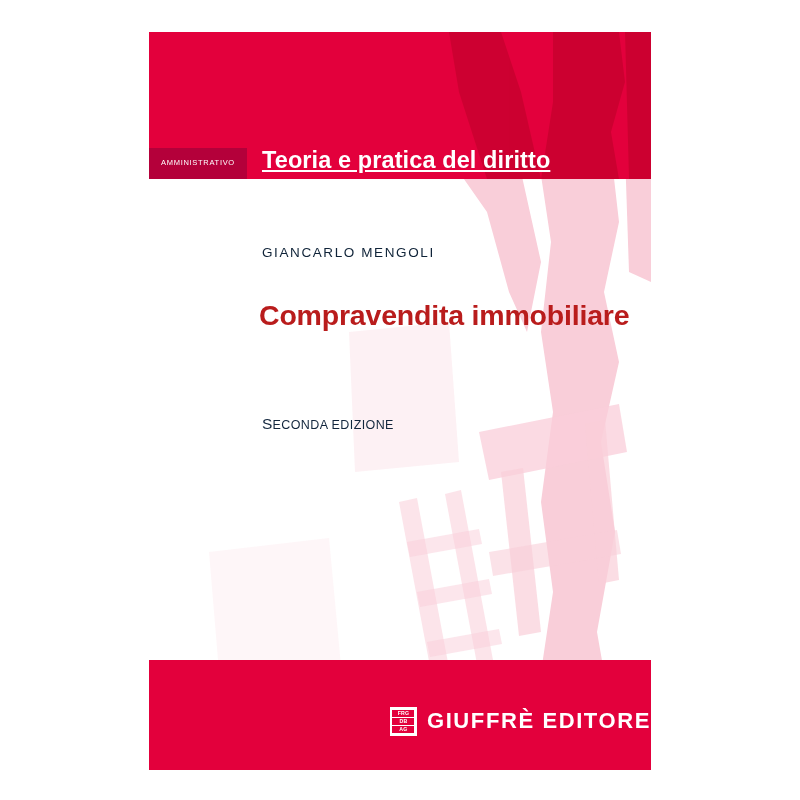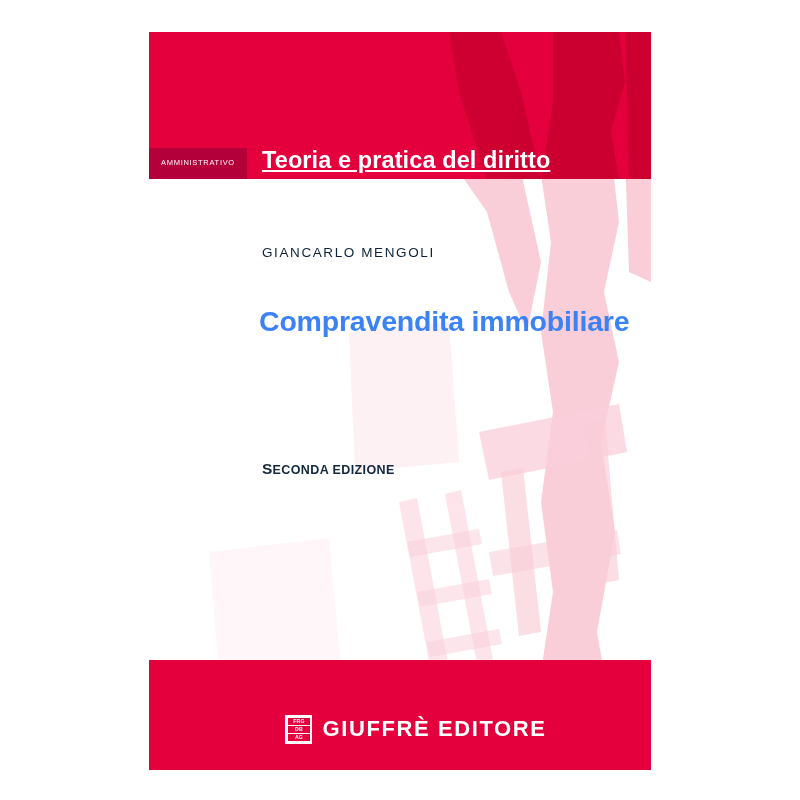--- a/index.html
+++ b/index.html
@@ -103,61 +103,60 @@
     left: 113px;
     top: 66px;
     color: #0f2338;
     font-size: 13.5px;
     letter-spacing: 1.6px;
     font-weight: 400;
   }
   #book-title {
     position: absolute;
     left: 110px;
-    top: 124px;
+    top: 118px;
     width: 385px;
-    color: #3b82f6;
+    color: #b91c1c;
     font-size: 28.5px;
     font-weight: 700;
     line-height: 1.33;
     letter-spacing: -0.2px;
   }
   #edition {
     position: absolute;
     left: 113px;
     top: 236px;
     color: #12263d;
     font-size: 15.5px;
-    font-weight: 700;
+    font-weight: 400;
     letter-spacing: 0.2px;
-    margin-top: 45px;
   }
   #edition .small-caps {
     font-size: 12.5px;
     letter-spacing: 0.4px;
   }
 
   
   #bottom-band {
     position: absolute;
     left: 0;
     top: 628px;
     width: 502px;
     height: 110px;
     background: #e3003c;
   }
   #publisher {
     position: absolute;
     left: 0;
     right: 0;
-    top: 52px;
+    top: 44px;
     height: 34px;
     display: flex;
     align-items: center;
-    justify-content: center;
+    justify-content: flex-end;
     gap: 10px;
     padding-left: 32px;
   }
   #publisher-mark {
     width: 27px;
     height: 29px;
     background: #ffffff;
     position: relative;
     flex: none;
   }

